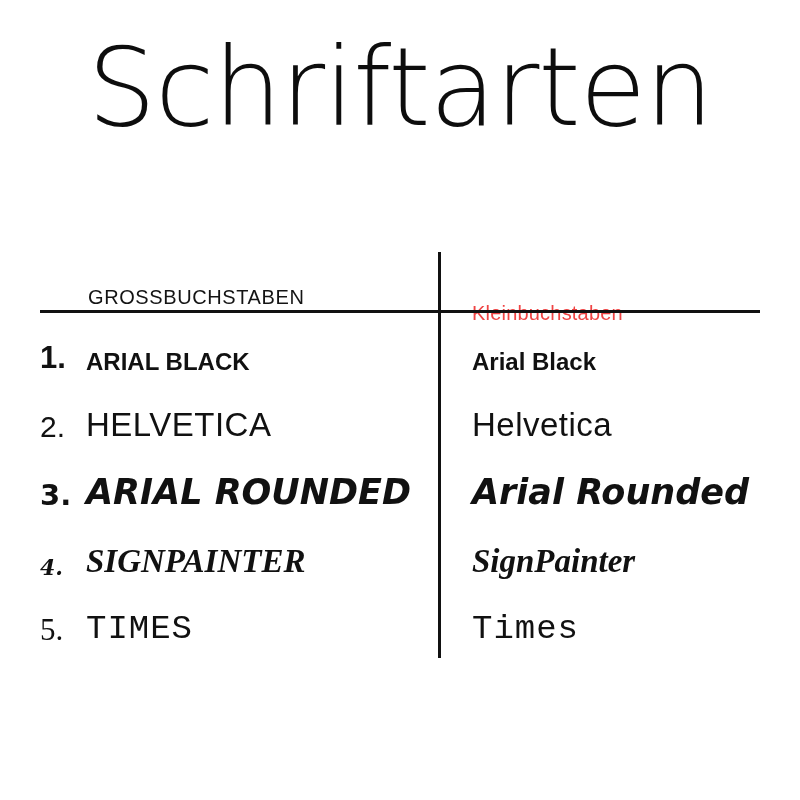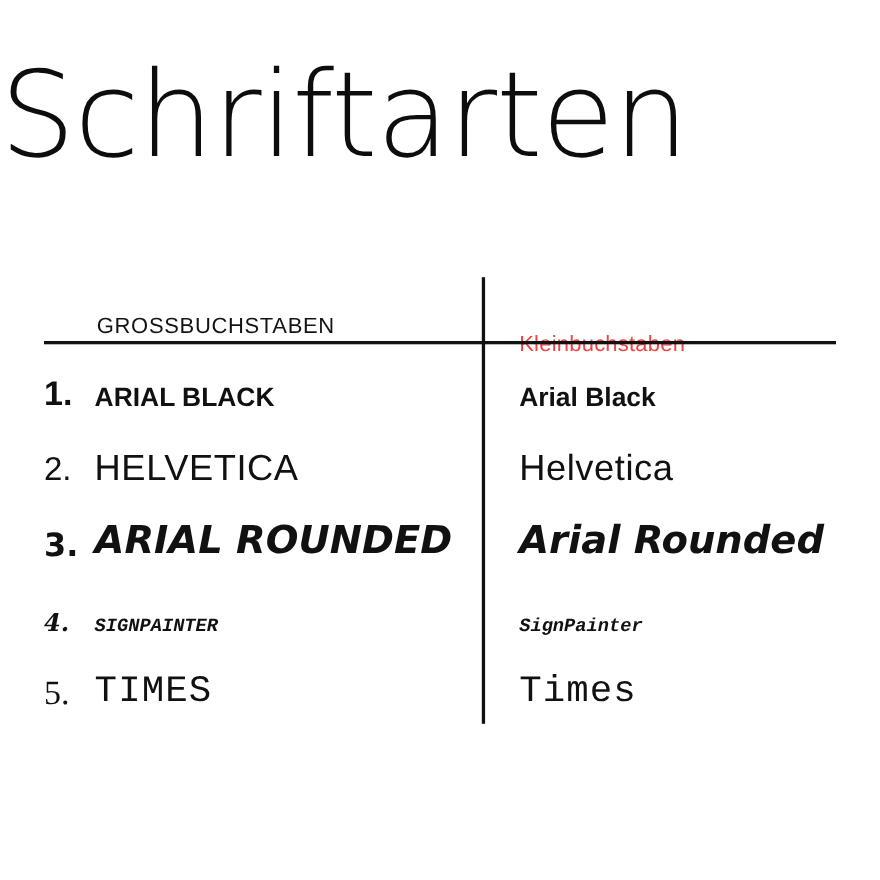--- a/index.html
+++ b/index.html
@@ -18,23 +18,23 @@
     position: relative;
     width: 800px;
     height: 800px;
     background: #ffffff;
   }
 
   
   .title {
     position: absolute;
     left: 0;
-    top: 52px;
+    top: 34px;
     width: 800px;
-    text-align: left;
+    text-align: center;
     font-family: "DejaVu Sans", sans-serif;
     font-weight: 300;
     font-size: 108px;
     line-height: 1.0;
     letter-spacing: -1px;
     color: #0d0d0d;
     white-space: nowrap;
   }
 
   
@@ -130,21 +130,21 @@
   
   .f-black { font-family: "Liberation Sans", sans-serif; font-weight: 700; font-size: 24px; letter-spacing: 0px; }
   .f-black-num { font-family: "Liberation Sans", sans-serif; font-weight: 700; font-size: 31px; }
 
   .f-helv { font-family: "Liberation Sans", sans-serif; font-weight: 400; font-size: 33px; letter-spacing: 0.5px; margin-top: 44px; }
   .f-helv-num { font-family: "Liberation Sans", sans-serif; font-weight: 400; font-size: 30px; }
 
   .f-round { font-family: "DejaVu Sans", sans-serif; font-weight: 700; font-size: 35px; letter-spacing: 0px; font-style: italic; }
   .f-round-num { font-family: "DejaVu Sans", sans-serif; font-weight: 700; font-size: 29px; }
 
-  .f-sign { font-family: Liberation Mono, monospace; font-style: italic; font-weight: 700; font-size: 17px; letter-spacing: 0px; }
+  .f-sign { font-family: Liberation Serif, serif; font-style: italic; font-weight: 700; font-size: 33px; letter-spacing: 0px; }
   .f-sign-num { font-family: "DejaVu Serif", serif; font-style: italic; font-weight: 700; font-size: 22px; }
 
   .f-times { font-family: Liberation Mono, monospace; font-weight: 400; font-size: 34px; letter-spacing: 1px; }
   .f-times-num { font-family: "Liberation Serif", serif; font-weight: 400; font-size: 31px; }
 </style>
 </head>
 <body>
 
 <div class="page">
 

